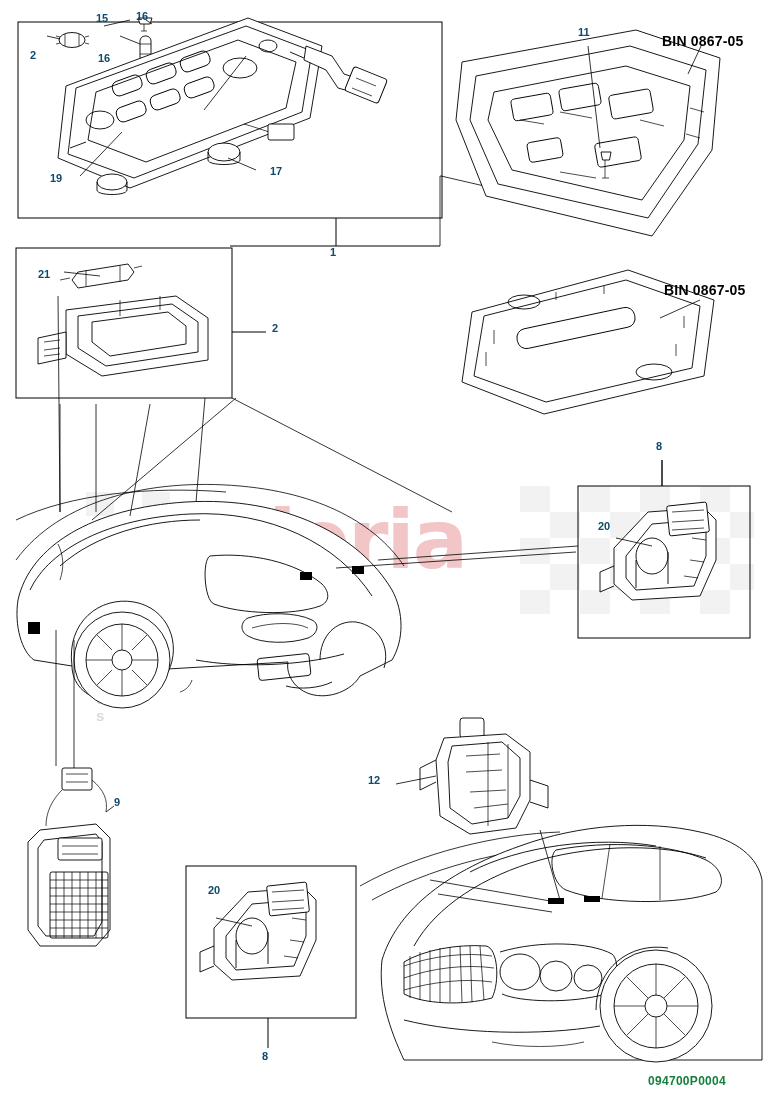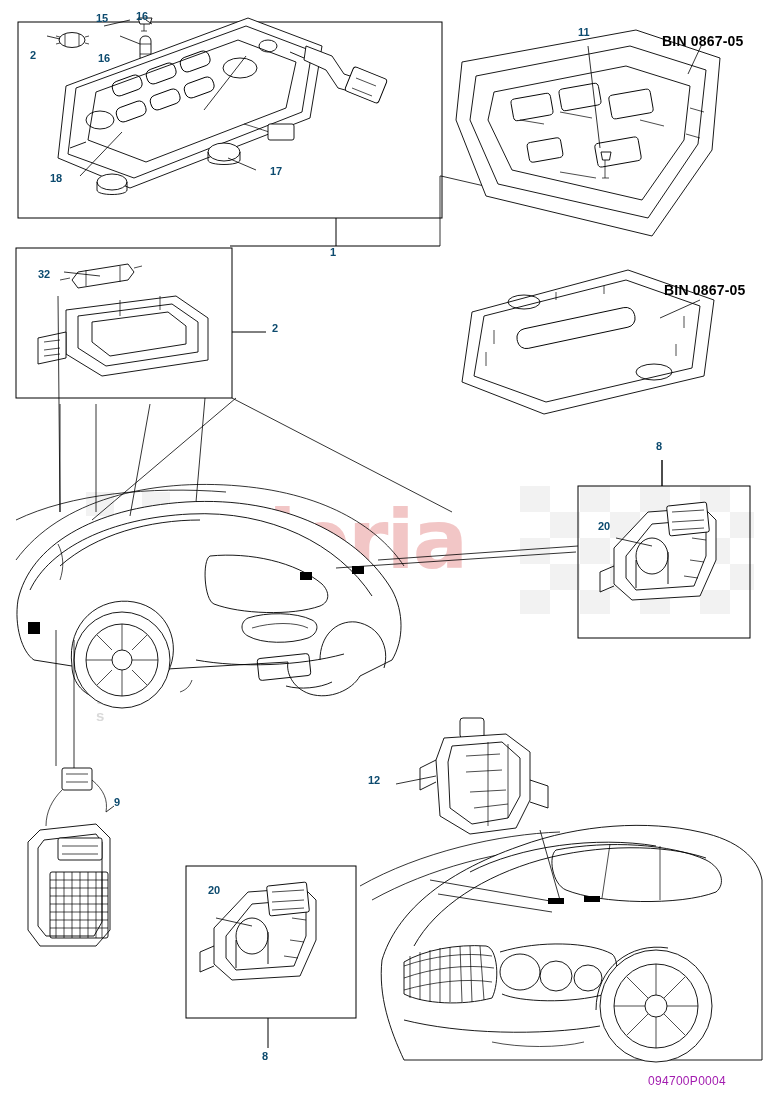--- a/index.html
+++ b/index.html
@@ -1,21 +1,21 @@
 <!DOCTYPE html>
 <html><head>
 <meta charset="utf-8">
 <style>
   html,body{margin:0;padding:0;background:#ffffff;}
   body{width:770px;height:1100px;position:relative;overflow:hidden;
        font-family:"Liberation Sans",sans-serif;color:#000;}
   #sheet{position:absolute;left:0;top:0;width:770px;height:1100px;}
   .lbl{position:absolute;font-size:11px;font-weight:bold;color:#0c4a6e;white-space:nowrap;}
   .bin{position:absolute;font-size:14px;font-weight:bold;letter-spacing:.2px;white-space:nowrap;}
-  .code{position:absolute;font-size:12px;font-weight:normal;letter-spacing:.3px;color:#a21caf;}
+  .code{position:absolute;font-size:12px;font-weight:bold;letter-spacing:.3px;color:#15803d;}
   .wm{position:absolute;pointer-events:none;}
   .wm-text{position:absolute;left:88px;top:492px;font-size:82px;font-weight:bold;
            color:#f2c6c6;letter-spacing:-2px;font-family:"DejaVu Sans",sans-serif;}
   .wm-sub{position:absolute;left:96px;top:588px;font-size:15px;letter-spacing:14px;color:#d9d9d9;font-weight:bold;}
   svg{position:absolute;left:0;top:0;overflow:visible;}
   .ln{fill:none;stroke:#000;stroke-width:1;}
   .ln-thin{fill:none;stroke:#000;stroke-width:.8;}
   .box{fill:none;stroke:#000;stroke-width:1;}
   .wht2{fill:#ffffff;stroke:#000;stroke-width:.9;}
   .nofill{fill:none;stroke:#000;stroke-width:.9;}
@@ -313,25 +313,25 @@
       <rect class="blk" x="584" y="896" width="16" height="6"></rect>
     </g>
     <path class="ln-thin" d="M540 830 L560 900 M430 880 L556 902 M438 894 L552 912"></path>
 
   </svg>
 
   <div class="lbl" style="left:30px;top:49px;">2</div>
   <div class="lbl" style="left:96px;top:12px;">15</div>
   <div class="lbl" style="left:98px;top:52px;">16</div>
   <div class="lbl" style="left:136px;top:10px;text-align:right;">16</div>
-  <div class="lbl" style="left:50px;top:172px;">18</div>
+  <div class="lbl" style="left:50px;top:172px;">19</div>
   <div class="lbl" style="left:270px;top:165px;">17</div>
   <div class="lbl" style="left:330px;top:246px;">1</div>
   <div class="lbl" style="left:578px;top:26px;">11</div>
-  <div class="lbl" style="left:38px;top:268px;">32</div>
+  <div class="lbl" style="left:38px;top:268px;">21</div>
   <div class="lbl" style="left:272px;top:322px;">2</div>
   <div class="lbl" style="left:656px;top:440px;">8</div>
   <div class="lbl" style="left:598px;top:520px;">20</div>
   <div class="lbl" style="left:114px;top:796px;">9</div>
   <div class="lbl" style="left:368px;top:774px;">12</div>
   <div class="lbl" style="left:208px;top:884px;">20</div>
   <div class="lbl" style="left:262px;top:1050px;">8</div>
 
   <div class="bin" style="left:662px;top:33px;">BIN 0867-05</div>
   <div class="bin" style="left:664px;top:282px;">BIN 0867-05</div>

